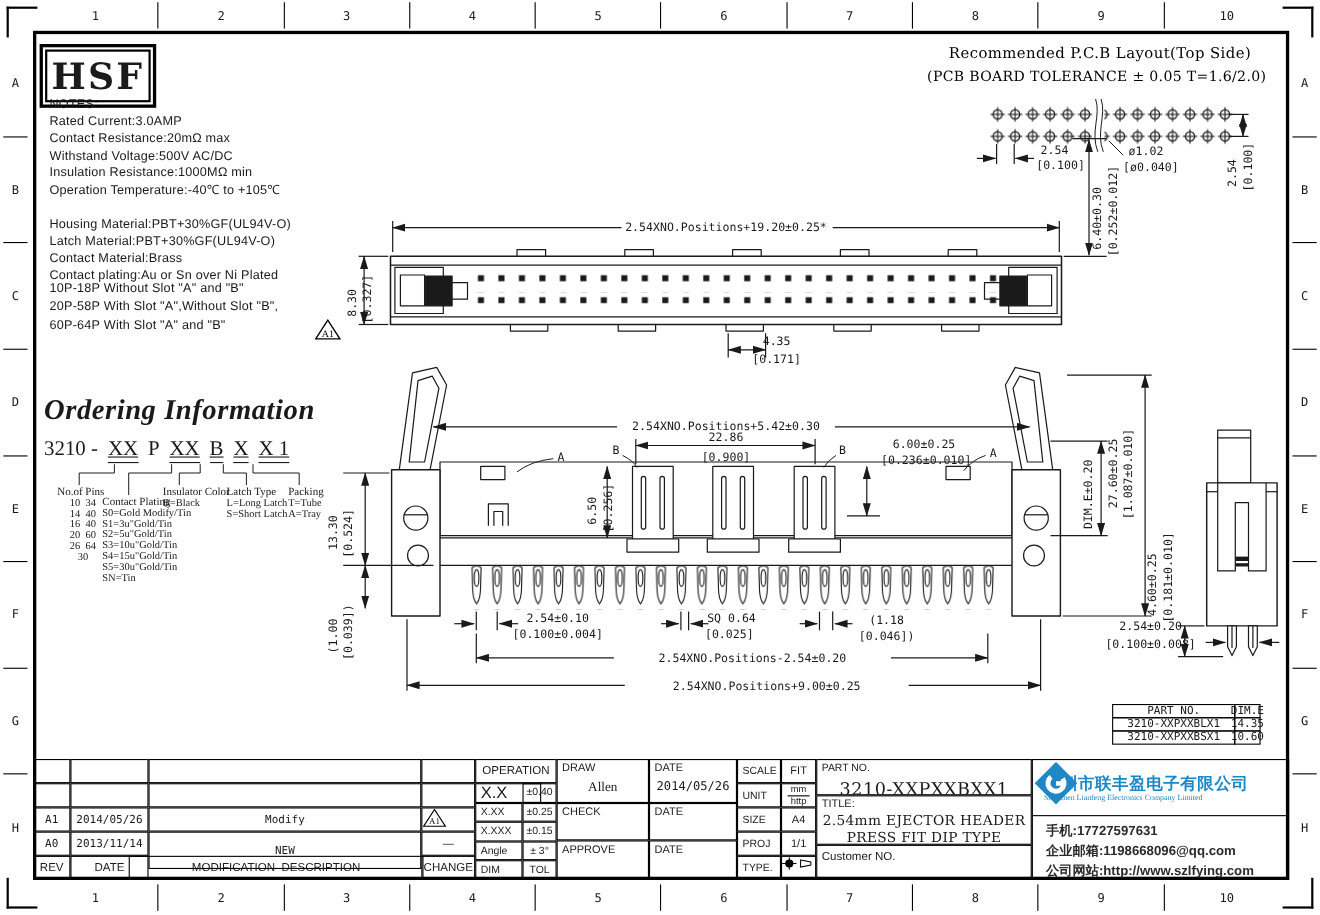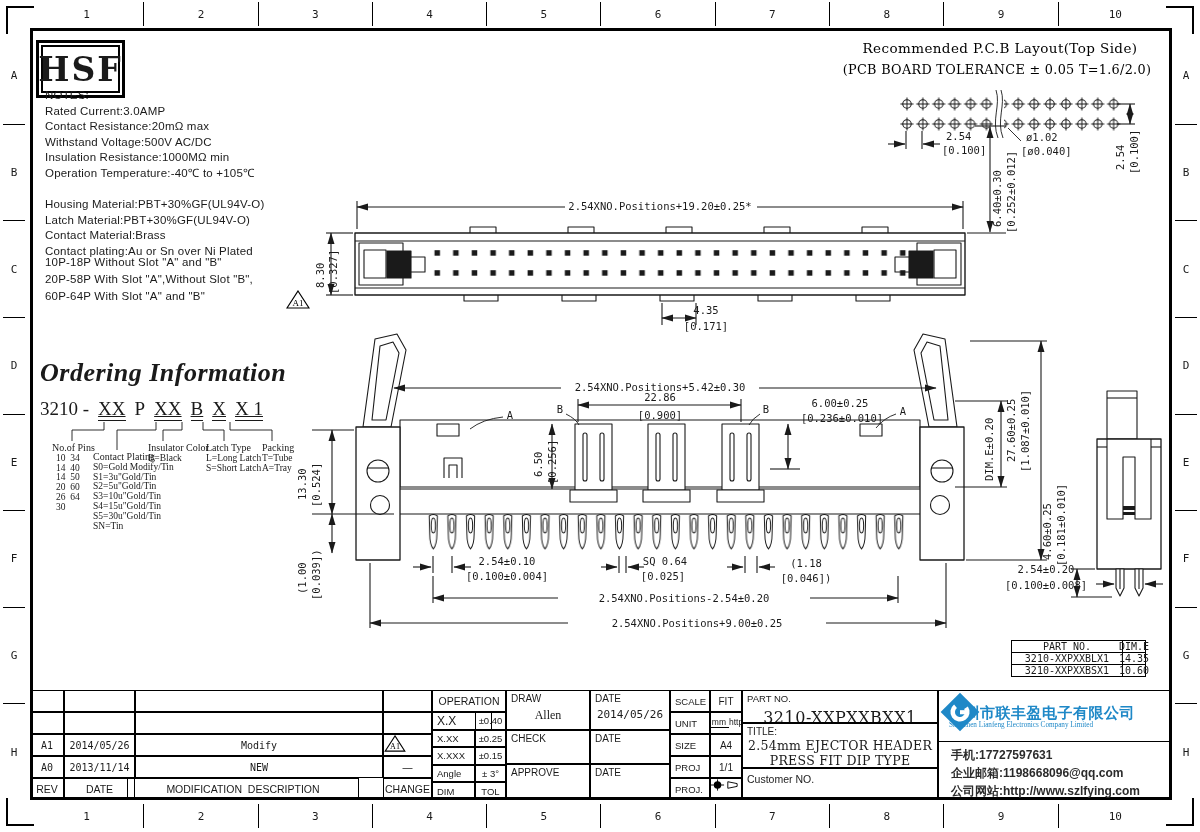--- a/index.html
+++ b/index.html
@@ -17,57 +17,57 @@
   .row-strip.left{left:3px;} .row-strip.right{left:1175px;}
   .row-strip div{flex:1;display:flex;align-items:center;justify-content:center;
     font-family:"DejaVu Sans Mono",monospace;font-size:11px;border-bottom:1px solid #000;}
   .row-strip div:last-child{border-bottom:none;}
   .corner{position:absolute;width:26px;height:26px;}
   .corner.tl{left:6px;top:6px;border-left:2px solid #000;border-top:2px solid #000;}
   .corner.tr{right:6px;top:6px;border-right:2px solid #000;border-top:2px solid #000;}
   .corner.bl{left:6px;bottom:6px;border-left:2px solid #000;border-bottom:2px solid #000;}
   .corner.br{right:6px;bottom:6px;border-right:2px solid #000;border-bottom:2px solid #000;}
   
-  .hsf{position:absolute;left:36px;top:40px;width:89px;height:58px;border:3px solid #000;
+  .hsf{position:absolute;left:36px;top:40px;width:106px;height:58px;border:3px solid #000;
        box-sizing:border-box;padding:2px;}
   .hsf .in{width:100%;height:100%;border:2px solid #000;box-sizing:border-box;display:flex;
        align-items:center;justify-content:center;font-family:"DejaVu Serif",serif;
        font-size:33px;font-weight:600;letter-spacing:2px;}
   
   .notes{position:absolute;left:45px;top:88px;font-size:11.5px;line-height:15.6px;letter-spacing:.2px;}
   .notes div{min-height:15.6px;white-space:pre;}
   .slot-notes{position:absolute;left:45px;top:254px;font-size:11.5px;line-height:17px;letter-spacing:.2px;}
   .slot-notes div{white-space:pre;}
   .tri{position:absolute;}
   
   .ord-head{position:absolute;left:40px;top:358px;font-family:"Liberation Serif",serif;
        font-style:italic;font-weight:bold;font-size:26px;letter-spacing:.5px;}
   .ord-code{position:absolute;left:40px;top:398px;font-family:"Liberation Serif",serif;font-size:19px;}
   .ord-code span{margin-right:9px;}
   .ord-code .u{border-bottom:1.5px solid #1a1a1a;padding-bottom:1px;text-decoration:underline;}
   .leg{position:absolute;font-family:"Liberation Serif",serif;font-size:9.5px;line-height:9.8px;}
   .leg .leg-h{font-size:10px;margin-bottom:1px;}
   .leg div div{white-space:pre;}
-  .leg.pins div div{padding-left:4px;}
+  .leg.pins div div{padding-left:4px;text-align:center;}
   
   .ptable{position:absolute;left:1011px;top:641px;font-family:"DejaVu Sans Mono",monospace;font-size:10px;}
   .ptable .r{display:flex;}
   .ptable .c1{width:112px;} .ptable .c2{width:24px;}
   .ptable .r div{border:1px solid #000;height:13px;display:flex;align-items:center;
        justify-content:center;box-sizing:border-box;margin:-1px -1px 0 0;}
   
   .tb{position:absolute;left:30px;top:690px;width:1142px;height:110px;font-size:10px;}
   .c{position:absolute;border:1px solid #000;box-sizing:border-box;display:flex;
      align-items:center;justify-content:center;overflow:hidden;}
   .c.lab{justify-content:flex-start;padding-left:4px;}
   .mono{font-family:"DejaVu Sans Mono",monospace;}
   .cl{position:absolute;top:2px;left:4px;font-size:10px;}
   .cv{position:absolute;left:0;width:100%;top:17px;text-align:center;
       font-family:"DejaVu Sans Mono",monospace;font-size:11px;}
-  .frac{display:flex;align-items:center;font-size:8.5px;line-height:9.5px;}
+  .frac{display:flex;flex-direction:column;align-items:center;font-size:8.5px;line-height:9.5px;}
   .frac .ft{border-bottom:1px solid #000;padding:0 3px;}
   .pn-cell .cv{font-family:"DejaVu Serif",serif;font-size:16px;letter-spacing:.5px;}
   .title-lines{position:absolute;top:14px;left:0;width:100%;text-align:center;
       font-family:"DejaVu Serif",serif;font-size:12.5px;line-height:15px;letter-spacing:.3px;}
   
   .comp{position:absolute;left:908px;top:0;width:234px;height:110px;border:1px solid #000;box-sizing:border-box;}
   .comp-top{height:51px;display:flex;align-items:center;border-bottom:1px solid #000;padding-left:5px;box-sizing:border-box;}
   .comp-names{margin-left:5px;}
   .comp-cn{font-size:15px;font-weight:bold;color:#1e88c7;letter-spacing:.5px;line-height:17px;white-space:nowrap;}
   .comp-en{font-size:7.2px;color:#1e88c7;font-family:"Liberation Serif",serif;white-space:nowrap;}
@@ -426,21 +426,21 @@
 
   <div class="ord-head">Ordering Information</div>
   <div class="ord-code">
     <span>3210 -</span><span class="u">XX</span><span>P</span><span class="u">XX</span><span class="u">B</span><span class="u">X</span><span class="u">X 1</span>
   </div>
   <div class="leg pins" style="left:52px;top:443px">
     <div class="leg-h">No.of Pins</div>
     <div>
         <div>10  34</div>
         <div>14  40</div>
-        <div>14  50</div>
+        <div>16  40</div>
         <div>20  60</div>
         <div>26  64</div>
         <div>30</div>
       </div>
   </div>
   <div class="leg" style="left:93px;top:452px">
     <div class="leg-h">Contact Plating</div>
     <div>
         <div>S0=Gold Modify/Tin</div>
         <div>S1=3u"Gold/Tin</div>
@@ -501,29 +501,29 @@
     <div class="c mono" style="left:34px;top:44px;width:71px;height:22px">2014/05/26</div>
     <div class="c mono" style="left:105px;top:44px;width:248px;height:22px">Modify</div>
     <div class="c" style="left:353px;top:44px;width:49px;height:22px">
       <svg width="22" height="17" viewBox="0 0 24 19">
         <polygon points="12,1 23,18 1,18" fill="none" stroke="#000" stroke-width="1.2"></polygon>
         <text x="12" y="16" text-anchor="middle" font-size="9" font-family="Liberation Serif,serif" fill="#000">A1</text>
       </svg>
     </div>
     <div class="c mono" style="left:0;top:66px;width:34px;height:22px">A0</div>
     <div class="c mono" style="left:34px;top:66px;width:71px;height:22px">2013/11/14</div>
-    <div class="c mono" style="left:105px;top:66px;width:248px;height:22px">NEW</div>
+    <div class="c mono" style="left:105px;top:66px;width:248px;height:34px">NEW</div>
     <div class="c" style="left:353px;top:66px;width:49px;height:22px">—</div>
     <div class="c" style="left:0;top:88px;width:34px;height:22px;font-size:10.5px">REV</div>
     <div class="c" style="left:34px;top:88px;width:71px;height:22px;font-size:10.5px">DATE</div>
-    <div class="c" style="left:97px;top:88px;width:232px;height:22px;font-size:10.5px;white-space:pre">MODIFICATION  DESCRIPTION</div>
+    <div class="c" style="left:87px;top:88px;width:268px;height:22px;font-size:10.5px;white-space:pre">MODIFICATION  DESCRIPTION</div>
     <div class="c" style="left:353px;top:88px;width:49px;height:22px;font-size:10.5px">CHANGE</div>
 
     <div class="c" style="left:402px;top:0;width:74px;height:22px;font-size:10.5px">OPERATION</div>
-    <div class="c lab" style="left:402px;top:22px;width:60px;height:17.6px;font-size:12px">X.X</div>
+    <div class="c lab" style="left:402px;top:22px;width:60px;height:17.6px;font-size:15px">X.X</div>
     <div class="c" style="left:445px;top:22px;width:31px;height:17.6px;font-size:9.5px">±0.40</div>
     <div class="c lab" style="left:402px;top:39.6px;width:43px;height:17.6px;font-size:9.5px">X.XX</div>
     <div class="c" style="left:445px;top:39.6px;width:31px;height:17.6px;font-size:9.5px">±0.25</div>
     <div class="c lab" style="left:402px;top:57.2px;width:43px;height:17.6px;font-size:9.5px">X.XXX</div>
     <div class="c" style="left:445px;top:57.2px;width:31px;height:17.6px;font-size:9.5px">±0.15</div>
     <div class="c lab" style="left:402px;top:74.8px;width:43px;height:17.6px;font-size:9.5px">Angle</div>
     <div class="c" style="left:445px;top:74.8px;width:31px;height:17.6px;font-size:9.5px">± 3°</div>
     <div class="c lab" style="left:402px;top:92.4px;width:43px;height:17.6px;font-size:9.5px">DIM</div>
     <div class="c" style="left:445px;top:92.4px;width:31px;height:17.6px;font-size:9.5px">TOL</div>
 
@@ -554,21 +554,21 @@
     <div class="c" style="left:680px;top:22px;width:32px;height:22px">
       <span class="frac">
           <span class="ft">mm</span>
           <span>http</span>
         </span>
     </div>
     <div class="c lab" style="left:640px;top:44px;width:40px;height:22px;font-size:9.5px">SIZE</div>
     <div class="c" style="left:680px;top:44px;width:32px;height:22px">A4</div>
     <div class="c lab" style="left:640px;top:66px;width:40px;height:22px;font-size:9.5px">PROJ</div>
     <div class="c" style="left:680px;top:66px;width:32px;height:22px">1/1</div>
-    <div class="c lab" style="left:640px;top:88px;width:40px;height:22px;font-size:9.5px">PROJ.</div>
+    <div class="c lab" style="left:640px;top:88px;width:40px;height:22px;font-size:9.5px">TYPE.</div>
     <div class="c" style="left:680px;top:88px;width:32px;height:22px">
       <svg width="28" height="12" viewBox="0 0 30 12">
         <circle cx="7" cy="6" r="4" fill="#000"></circle>
         <line x1="7" y1="0" x2="7" y2="12" stroke="#000"></line>
         <line x1="0" y1="6" x2="14" y2="6" stroke="#000"></line>
         <path d="M18,2.5 L28,4.5 L28,7.5 L18,9.5 Z" fill="none" stroke="#000"></path>
       </svg>
     </div>
 
     <div class="c pn-cell" style="left:712px;top:0;width:196px;height:33px">

